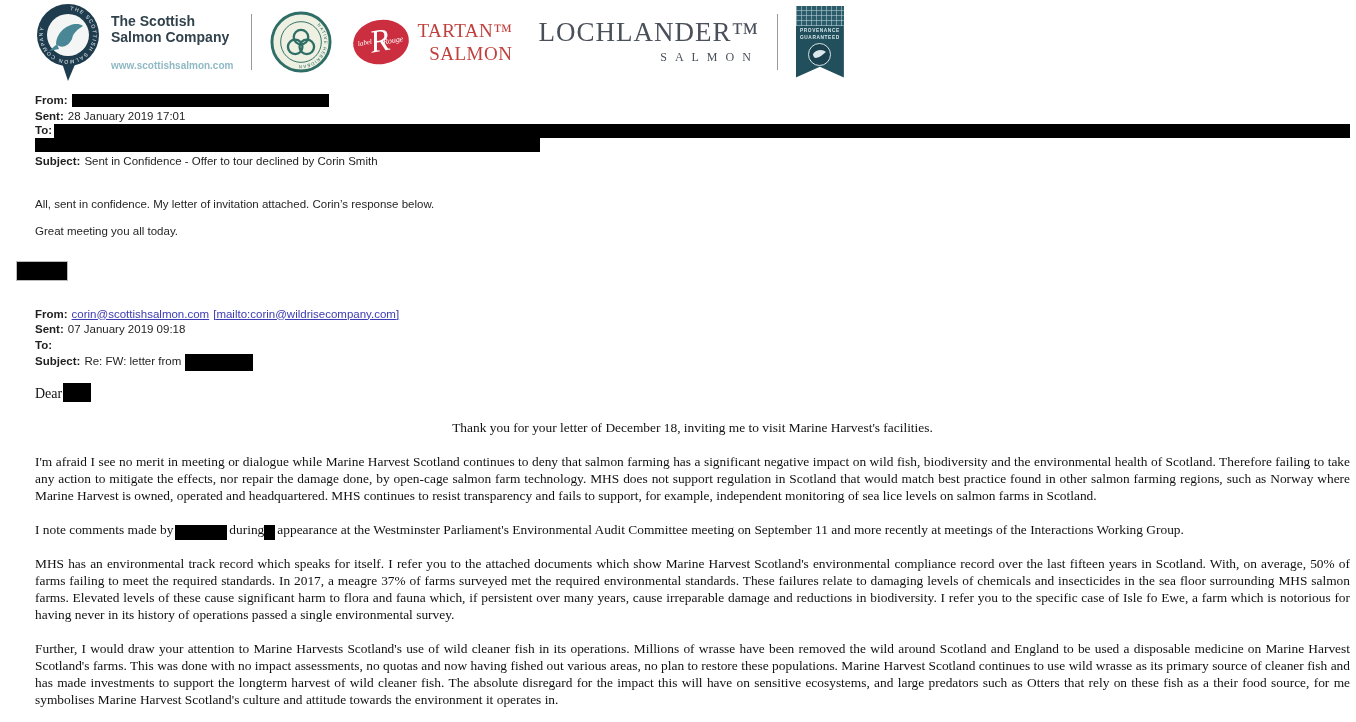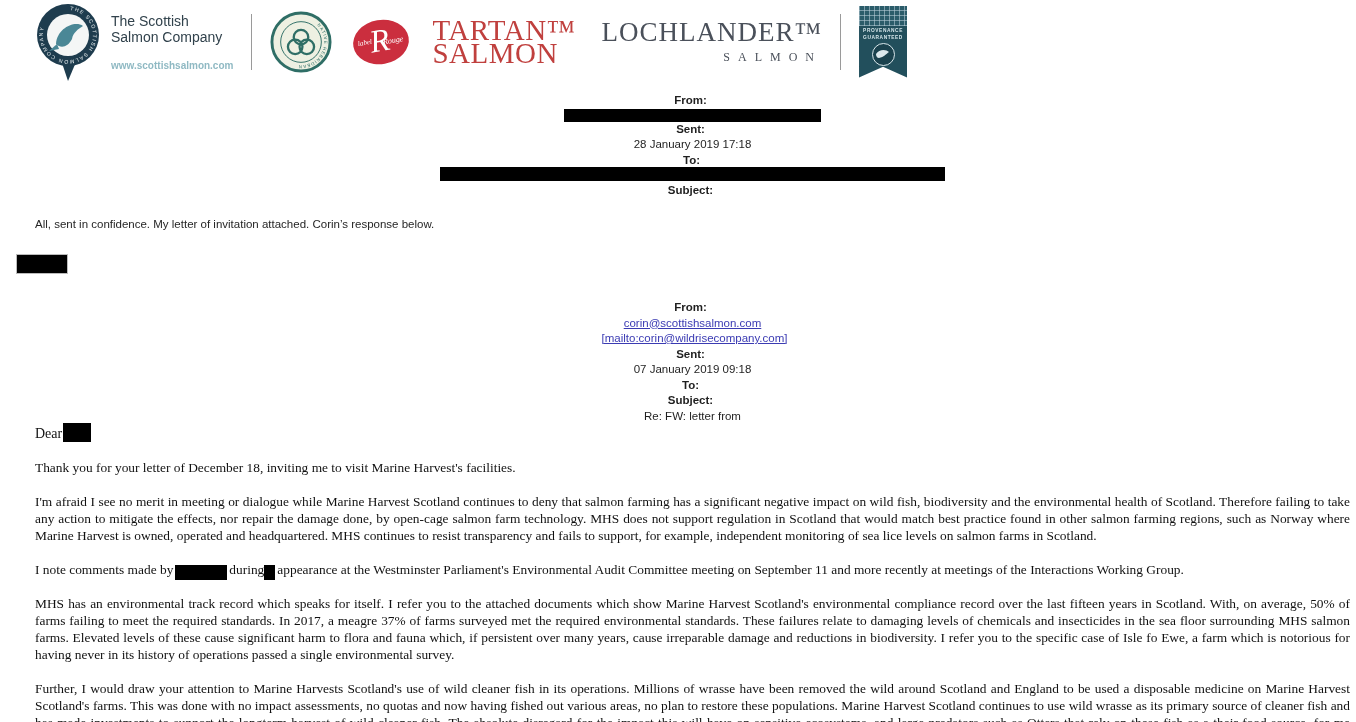--- a/index.html
+++ b/index.html
@@ -8,66 +8,66 @@
     position:relative; width:1356px; height:722px; overflow:hidden;
     background:#fff; color:#1a1a1a;
     padding-left:35px; padding-right:6px;
     font-family:"Liberation Sans", sans-serif;
   }
   
   .logo-strip { display:flex; align-items:center; padding-top:5px; height:78px; }
   .vdiv { width:1px; height:56px; background:#9a9a9a; margin:0 18px; }
   .logo { display:flex; align-items:center; }
   .ssc-text { margin-left:10px; }
-  .ssc-name { font-weight:normal; color:#31424c; font-size:14px; line-height:16px; }
+  .ssc-name { font-weight:bold; color:#31424c; font-size:14px; line-height:16px; }
   .ssc-url { color:#8fb9c3; font-size:10px; font-weight:bold; margin-top:15px; }
   .lr-oval {
     position:relative; width:56px; height:44px; background:#cb2e3e; border-radius:50%;
     transform:rotate(-10deg); color:#fff; flex:0 0 auto;
   }
   .lr-label { position:absolute; left:5px; top:16px; font-size:7px; font-style:italic; font-family:"Liberation Serif",serif; }
   .lr-R { position:absolute; left:17px; top:2px; font-size:32px; font-style:italic; font-family:"Liberation Serif",serif; }
   .lr-rouge { position:absolute; left:30px; top:18px; font-size:8px; font-style:italic; font-family:"Liberation Serif",serif; }
-  .tartan-text { margin-left:23px; font-family:"Liberation Serif",serif; color:#c0403e; font-size:29px; line-height:23px; letter-spacing:.5px; }
+  .tartan-text { margin-left:8px; font-family:"Liberation Serif",serif; color:#c0403e; font-size:19px; line-height:23px; letter-spacing:.5px;text-align:right; }
   .loch { margin-left:26px; text-align:right; font-family:"Liberation Serif",serif; color:#4a505a; }
   .loch-1 { font-size:27px; letter-spacing:1px; line-height:28px; }
   .loch-2 { font-size:12px; letter-spacing:8px; margin-top:4px; }
   .pennant {
     width:48px; height:72px; background:#224f5c; position:relative; flex:0 0 auto;
     clip-path:polygon(0 0,100% 0,100% 100%,50% 85%,0 100%);
     display:flex; flex-direction:column; align-items:center;
   }
   .tartan-strip {
     width:100%; height:20px; background-color:#2b5c6a;
     background-image:
       repeating-linear-gradient(90deg, rgba(190,210,220,.55) 0 1px, transparent 1px 5px),
       repeating-linear-gradient(0deg, rgba(190,210,220,.55) 0 1px, transparent 1px 5px);
   }
   .pennant-line { color:#d5e6ea; font-size:4.8px; font-weight:bold; letter-spacing:.6px; margin-top:2px; }
   .pennant-emblem {
     width:23px; height:23px; border-radius:50%; border:1.5px solid #d8e6ea;
     background:#1b424e; margin-top:3px; display:flex; align-items:center; justify-content:center;
   }
   
-  .hline { display:flex; align-items:center; font-size:11.5px; line-height:15.5px; color:#1f1f1f;flex-direction:column; }
+  .hline { display:flex; align-items:center; font-size:11.5px; line-height:15.5px; color:#1f1f1f; }
   .lbl { font-weight:bold; margin-right:4px; white-space:pre; }
   .redact { display:inline-block; background:#000; vertical-align:middle; }
   .grow { flex:1; }
   .link { color:#3b3bb3; text-decoration:underline; cursor:pointer; }
   .mailto { margin-left:4px; }
   .e1 { margin-top:15px; }
   .body-sans { font-size:11.5px; color:#262626; }
-  .body-sans .bp1 { margin-top:20px; }
+  .body-sans .bp1 { margin-top:28px; }
   .body-sans .bp2 { margin-top:15px; }
   .sig { margin-top:24px; margin-left:-19px; width:52px; height:20px; background:#000; border:1px solid #bbb; }
   .e2hdr { margin-top:26px; }
   
   .serif { font-family:"Liberation Serif", serif; font-size:13.4px; line-height:17px; color:#111; text-align:justify; margin-top:17px; }
   .dear { margin-top:12px; text-align:left; font-size:14px; }
-  .p1 { text-align:left; }
+  .p1 { text-align:center; }
   .last { text-align:left; }
   .r-inline { height:15px; margin:0 2px -3px 2px; }
 </style>
 </head>
 <body>
 
 <div class="page">
 
   <div class="logo-strip">
 
@@ -143,36 +143,38 @@
     </div>
   </div>
 
   <div class="e1">
     <div class="hline">
       <span class="lbl">From:</span>
       <span class="redact" style="width:257px;height:13px;"></span>
     </div>
     <div class="hline">
       <span class="lbl">Sent:</span>
-      <span>28 January 2019 17:18</span>
+      <span>28 January 2019 17:01</span>
     </div>
     <div class="hline" style="height:14px;">
       <span class="lbl" style="margin-right:2px;">To:</span>
       <span class="redact grow" style="height:14px;"></span>
     </div>
     <div class="hline" style="height:14px;">
       <span class="redact" style="width:505px;height:14px;"></span>
     </div>
     <div class="hline" style="margin-top:2px;">
       <span class="lbl">Subject:</span>
+      <span>Sent in Confidence - Offer to tour declined by Corin Smith</span>
     </div>
   </div>
 
   <div class="body-sans">
     <p class="bp1">All, sent in confidence. My letter of invitation attached. Corin’s response below.</p>
+    <p class="bp2">Great meeting you all today.</p>
     <div class="sig"></div>
   </div>
 
   <div class="e2hdr">
     <div class="hline">
       <span class="lbl">From:</span>
       <a class="link">corin@scottishsalmon.com</a>
       <a class="link mailto">[mailto:corin@wildrisecompany.com]</a>
     </div>
     <div class="hline">

